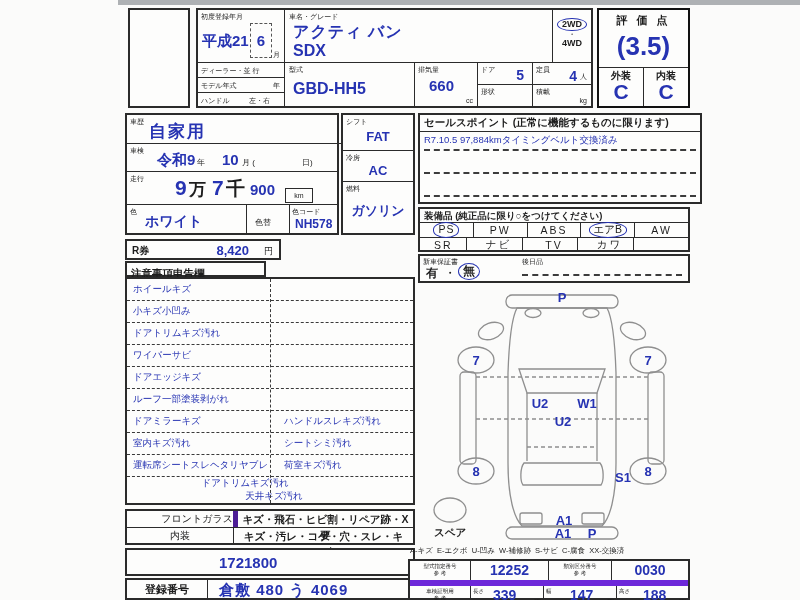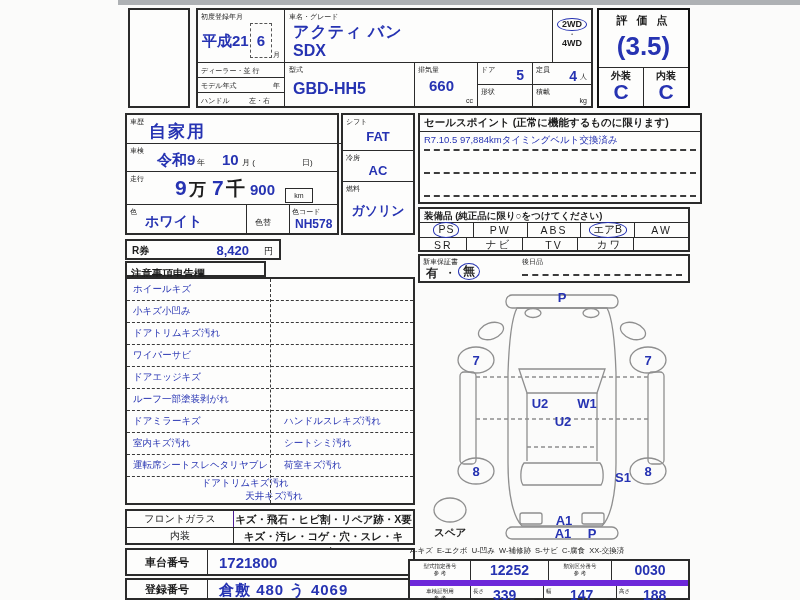--- a/index.html
+++ b/index.html
@@ -242,31 +242,30 @@
         <span class="nr">荷室キズ汚れ</span>
       </div>
     <div class="notes-row">
         <span class="nl">ドアトリムキズ汚れ</span>
         <span class="nr">天井キズ汚れ</span>
       </div>
   </div>
 
   <div class="abs b2" style="left:125px;top:509px;width:290px;height:36px;">
     <div style="display:flex;height:16px;border-bottom:1px solid #2b2b2b;">
-      <div style="width:106px;border-right:1px solid #4c1d95;font-size:10px;text-align:center;line-height:16px;">フロントガラス</div>
+      <div style="width:106px;border-right:5px solid #4c1d95;font-size:10px;text-align:right;line-height:16px;">フロントガラス</div>
       <div style="flex:1;font-size:10.5px;font-weight:bold;text-align:center;line-height:16px;">キズ・飛石・ヒビ割・リペア跡・X要</div>
     </div>
     <div style="display:flex;height:16px;">
       <div style="width:106px;border-right:1px solid #2b2b2b;font-size:10px;text-align:center;line-height:16px;">内装</div>
       <div style="flex:1;font-size:10.5px;font-weight:bold;text-align:center;line-height:16px;">キズ・汚レ・コゲ・穴・スレ・キレ・破レ</div>
     </div>
   </div>
 
   <div class="abs b2" style="left:125px;top:548px;width:290px;height:28px;">
-    <div style="position:absolute;left:0;top:0;bottom:0;width:80px;border-right:1px solid #2b2b2b;font-size:11px;font-weight:bold;text-align:center;line-height:24px;">車台番号</div>
     <div class="blue" style="position:absolute;left:92px;top:4px;font-size:15px;font-weight:bold;">1721800</div>
   </div>
 
   <div class="abs b2" style="left:125px;top:578px;width:290px;height:22px;">
     <div style="position:absolute;left:0;top:0;bottom:0;width:80px;border-right:1px solid #2b2b2b;font-size:11px;font-weight:bold;text-align:center;line-height:18px;">登録番号</div>
     <div class="blue" style="position:absolute;left:92px;top:1px;font-size:15px;font-weight:bold;letter-spacing:1px;">倉敷 480 う 4069</div>
   </div>
 
   <div class="abs" style="left:420px;top:284px;width:272px;height:258px;">
     <svg width="272" height="258" viewBox="0 0 272 256">

